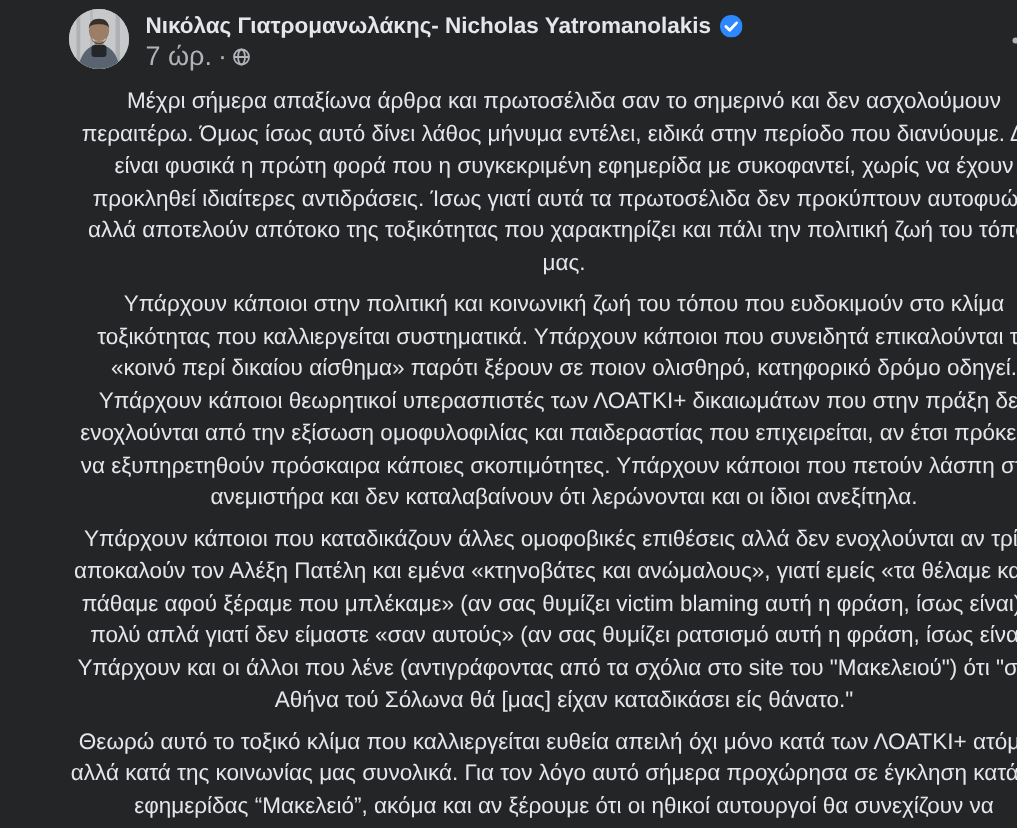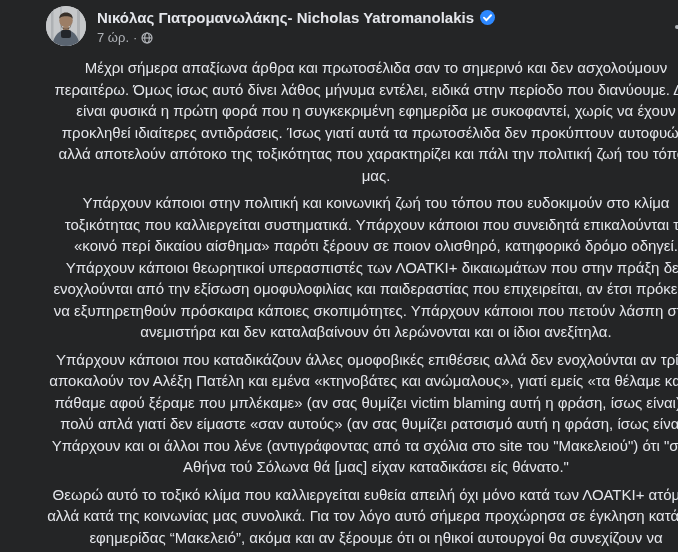--- a/index.html
+++ b/index.html
@@ -45,21 +45,21 @@
     width: 15px;
     height: 15px;
     margin-left: 6px;
     flex: none;
   }
   .sub-row {
     display: flex;
     align-items: center;
     margin-top: 3px;
     color: #b0b3b8;
-    font-size: 13px;
+    font-size: 18px;
     line-height: 15px;
   }
   .sub-row .sep { margin: 0 4px; }
   .timestamp { cursor: pointer; }
   .globe { display: inline-flex; align-items: center; }
   .more-btn {
     position: absolute;
     top: 15px;
     right: 14px;
     width: 32px;

